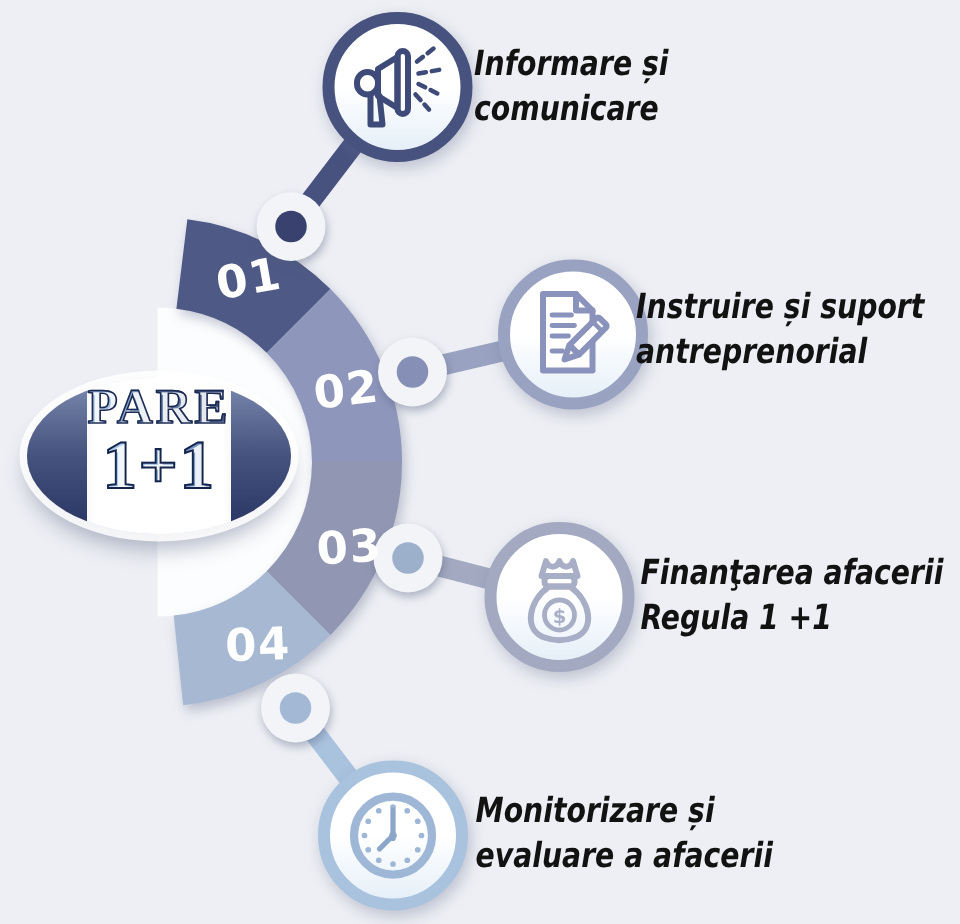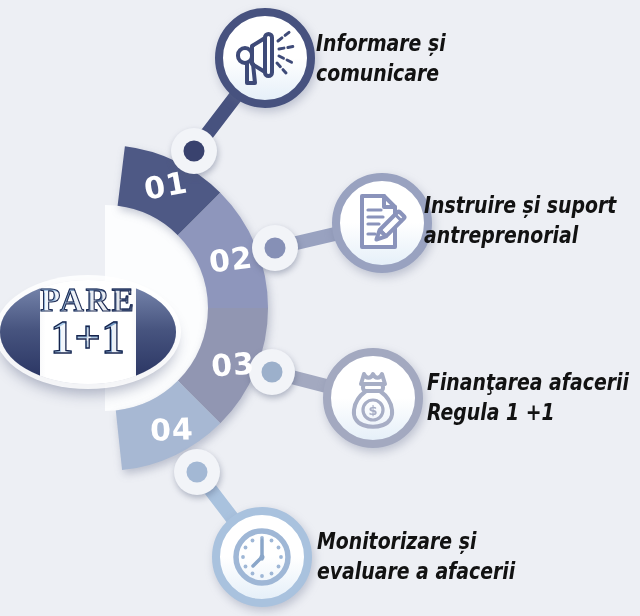--- a/index.html
+++ b/index.html
@@ -9,24 +9,24 @@
   .stage svg{position:absolute;left:0;top:0;}
 
   .seg-group{filter:drop-shadow(2px 4px 4px rgba(70,80,115,.30));}
   .dot-group{filter:drop-shadow(1px 3px 3px rgba(80,90,120,.40));}
   .circ-group{filter:drop-shadow(2px 4px 5px rgba(100,110,140,.35));}
   .num{font:700 30px "DejaVu Sans",sans-serif;fill:#ffffff;letter-spacing:1px;}
 
   .label{position:absolute;font:italic 700 23px/1.32 "DejaVu Sans",sans-serif;
          color:#121212;white-space:nowrap;transform:scaleX(.82);transform-origin:0 0;}
 
-  .logo{position:absolute;left:0;top:252px;width:176px;height:104px;border-radius:50%;
+  .logo{position:absolute;left:18px;top:252px;width:176px;height:104px;border-radius:50%;
         background:linear-gradient(90deg,#cdd2df 0,#ffffff 26%,#ffffff 74%,#cdd2df 100%);
         overflow:hidden;
-        box-shadow:0 0 0 5px rgba(255,255,255,.85), 0 10px 14px rgba(50,60,100,.35);margin-top:28px;}
+        box-shadow:0 0 0 5px rgba(255,255,255,.85), 0 10px 14px rgba(50,60,100,.35);}
   .cap{position:absolute;top:0;bottom:0;width:40px;
        background:linear-gradient(180deg,#7c8bb1 0%,#47547f 48%,#273260 100%);}
   .cap.left{left:0;}
   .cap.right{right:0;}
   .logo-text{position:absolute;left:0;right:0;top:4px;text-align:center;}
   .logo-line1{font:700 33px/1.0 "Liberation Serif",serif;letter-spacing:2px;
         background:linear-gradient(90deg,#c3ddf4 0%,#9fc2e4 30%,#51688f 65%,#2c3966 100%);
         -webkit-background-clip:text;background-clip:text;color:transparent;
         -webkit-text-fill-color:transparent;-webkit-text-stroke:1.1px #1d2a52;
         text-shadow:1.5px 1.5px 0 rgba(255,255,255,.85);}

